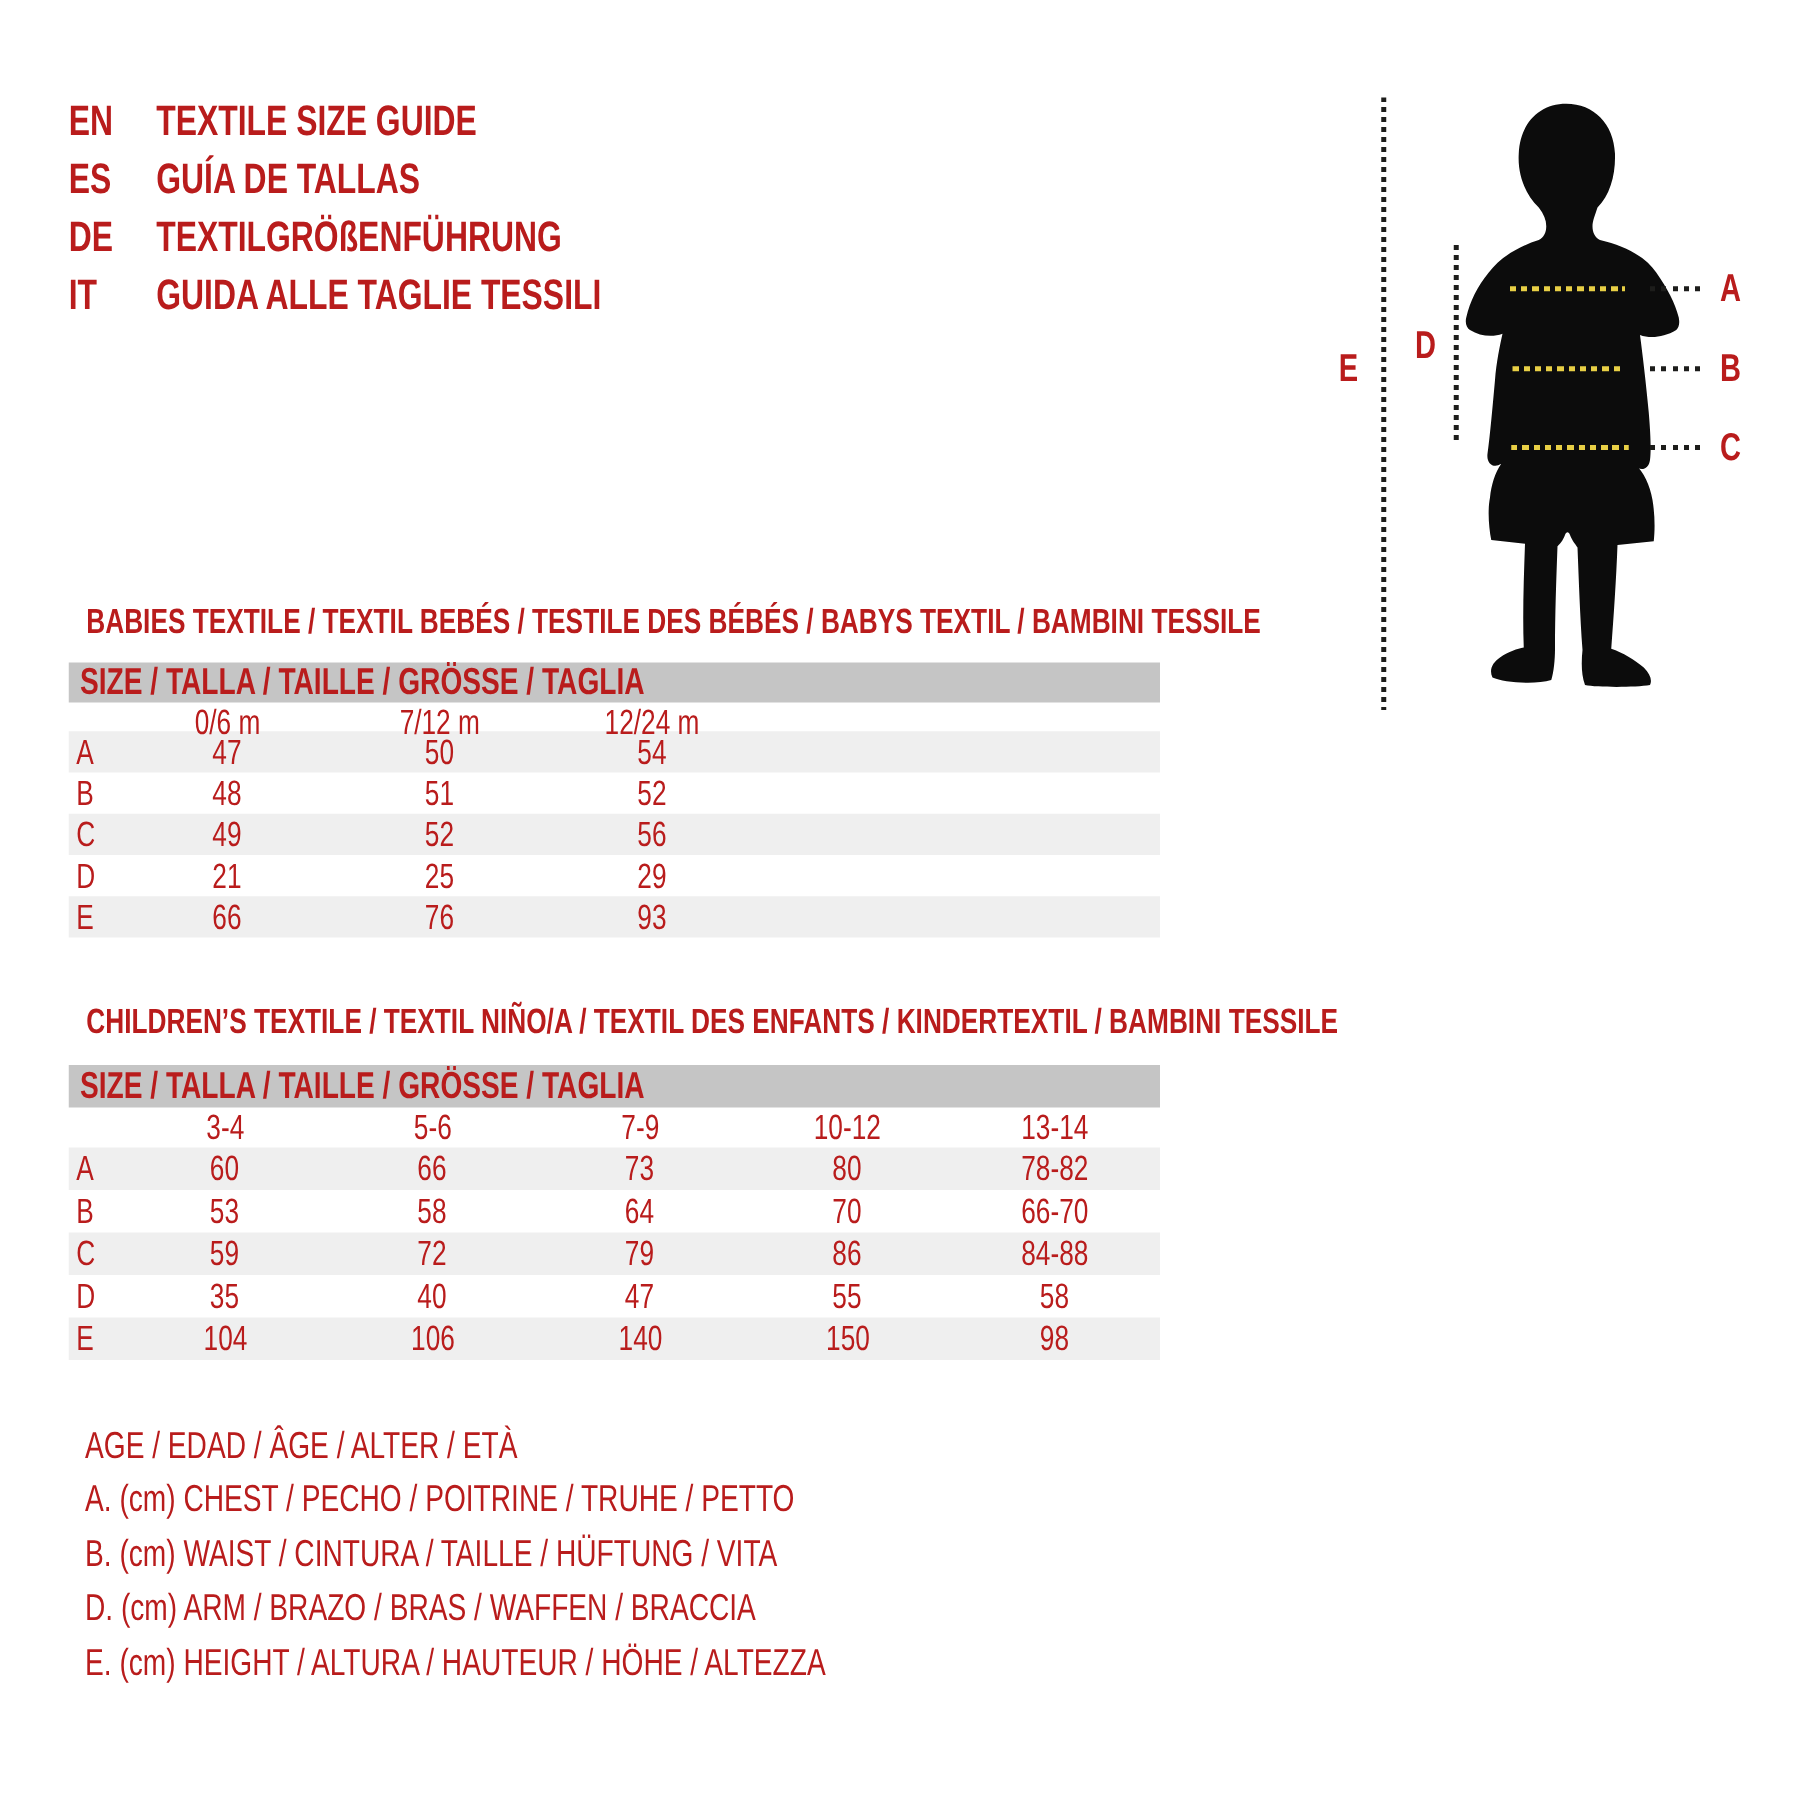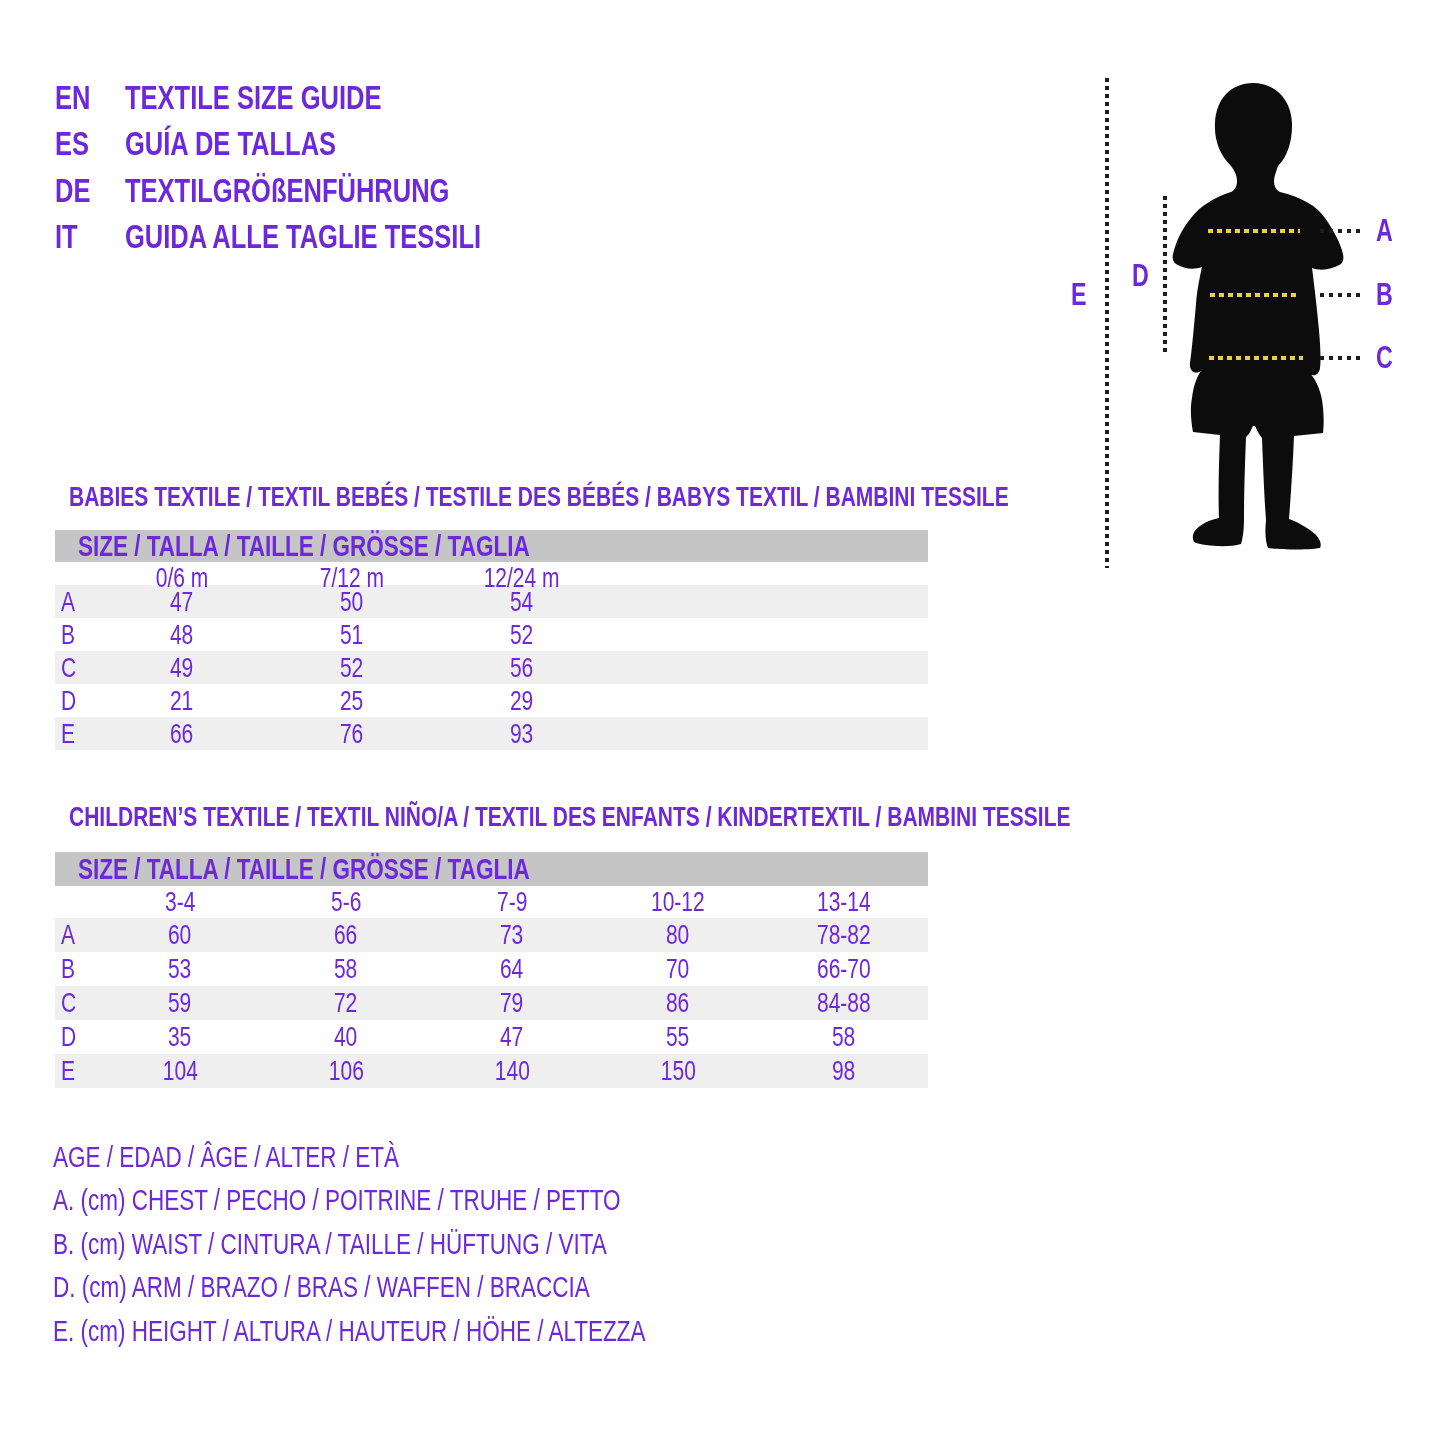--- a/index.html
+++ b/index.html
@@ -1,18 +1,18 @@
 <!DOCTYPE html>
 <html><head>
 <meta charset="utf-8">
 <style>
   html,body { margin:0; padding:0; background:#fff; }
   .canvas {
     position:relative; width:1445px; height:1445px; background:#ffffff;
-    font-family:"Liberation Sans", sans-serif; color:#6d28d9; overflow:hidden;
+    font-family:"Liberation Sans", sans-serif; color:#b91c1c; overflow:hidden;
   }
   .abs { position:absolute; }
 
   
   .cond   { display:inline-block; white-space:nowrap; transform:scaleX(0.75); transform-origin:0 50%; }
   .cond-c { display:inline-block; white-space:nowrap; transform:scaleX(0.75); transform-origin:50% 50%; }
 
   
   .lang-block { left:55px; top:74px; }
   .lang-row  { display:flex; align-items:center; height:46.5px; font-size:34px; font-weight:700; }
@@ -20,32 +20,32 @@
 
   
   .section-title { left:69px; height:33px; display:flex; align-items:flex-start; font-size:28px; font-weight:700; }
   #babies-title   { top:481px; }
   #children-title { top:801px; }
 
   
   .size-table { left:55px; width:873px; font-size:28px; }
   #babies-table   { top:530px; }
   #children-table { top:852px; }
-  .size-bar { background:#c5c5c5; display:flex; align-items:center; padding-left:23px; font-size:30px; font-weight:700; }
+  .size-bar { background:#c5c5c5; display:flex; align-items:center; padding-left:9px; font-size:30px; font-weight:700; }
   .bar-b { height:32px; } .bar-c { height:34px; }
   .grid-b { display:grid; grid-template-columns:42px 170px 170px 170px auto; align-items:center; }
   .grid-c { display:grid; grid-template-columns:42px 166px 166px 166px 166px 166px auto; align-items:center; }
   .row-b { height:33px; } .row-c { height:34px; }
   .colhead-b { height:23px; } .colhead-c { height:32px; }
   .shade { background:#efefef; }
   .cell-label { padding-left:6px; }
   .cell-num { text-align:center; }
 
   
-  .legend-block { left:53px; top:1135px; font-size:30px; }
+  .legend-block { left:68px; top:1135px; font-size:30px; }
   .legend-line { height:43.5px; display:flex; align-items:center; }
 
   
   .vdash { width:4px; background-image:repeating-linear-gradient(to bottom,#1d1d1b 0 4px,transparent 4px 8px); }
   #e-line { left:1105px; top:78px;  height:490px; }
   #d-line { left:1163px; top:196px; height:157px; }
   .hdash-y { height:4px; z-index:3; background-image:repeating-linear-gradient(to right,#e8cf45 0 5px,transparent 5px 9px); }
   .hdash-k { height:4px; z-index:3; background-image:repeating-linear-gradient(to right,#1d1d1b 0 4px,transparent 4px 9px); }
   #a-line-body { left:1208px; top:229px; width:92px; }
   #a-line-out  { left:1320px; top:229px; width:44px; }

